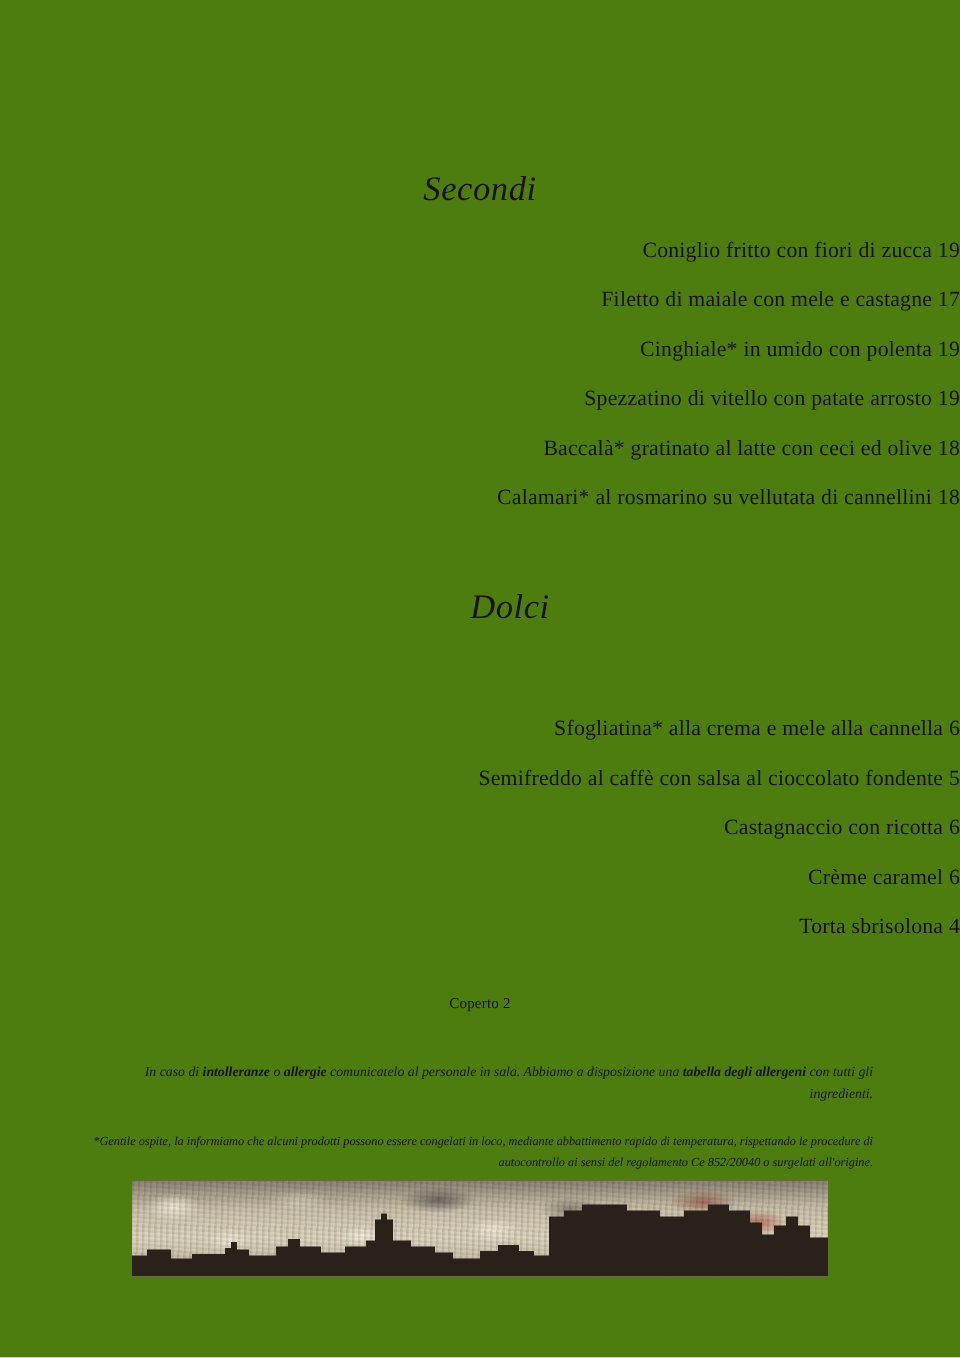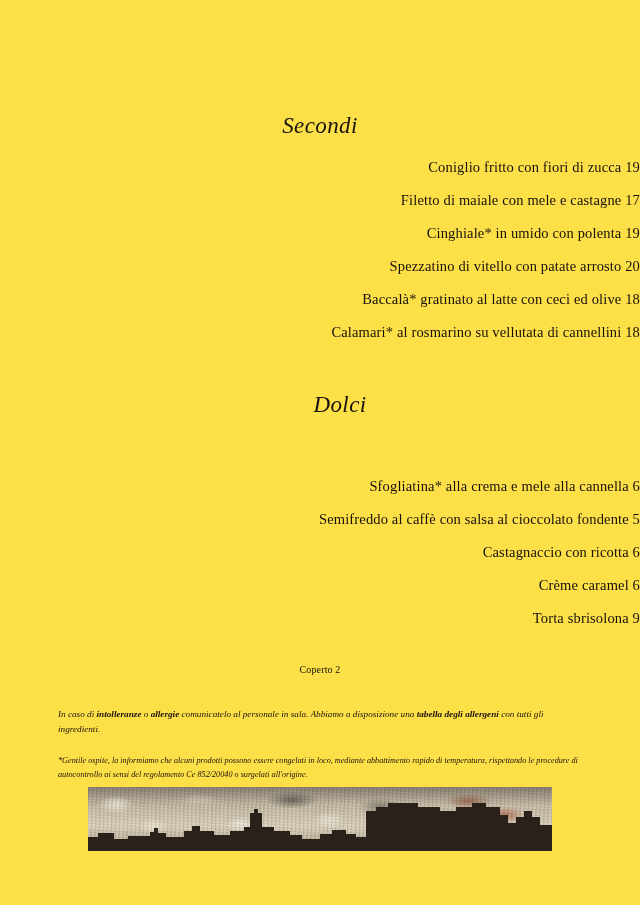--- a/index.html
+++ b/index.html
@@ -4,21 +4,21 @@
 <style>
   html, body {
     margin: 0;
     padding: 0;
     background: #ffffff;
   }
   .page {
     position: relative;
     width: 640px;
     height: 905px;
-    background: #fde047;
+    background: #4d7c0f;
     font-family: "Liberation Serif", "DejaVu Serif", serif;
     color: #17100e;
     overflow: hidden;
   }
 
   
   .section-heading {
     text-align: center;
     font-style: italic;
     font-size: 23px;
@@ -61,21 +61,21 @@
     font-size: 10px;
     color: #17100e;
     letter-spacing: 0.15px;
   }
 
   
   .footnote {
     position: absolute;
     left: 58px;
     width: 524px;
-    text-align: left;
+    text-align: right;
     font-style: italic;
     color: #1a1210;
   }
   #footnote-allergens {
     top: 707px;
     font-size: 9.2px;
     line-height: 1.65;
   }
   #footnote-allergens b { font-weight: 700; }
   #footnote-frozen {
@@ -131,33 +131,33 @@
 <body>
 
 <div class="page">
 
   <div class="section-heading" id="secondi-heading">Secondi</div>
 
   <ul class="items" id="secondi-items">
     <li class="menu-item">Coniglio fritto con fiori di zucca 19</li>
     <li class="menu-item">Filetto di maiale con mele e castagne 17</li>
     <li class="menu-item">Cinghiale* in umido con polenta 19</li>
-    <li class="menu-item">Spezzatino di vitello con patate arrosto 20</li>
+    <li class="menu-item">Spezzatino di vitello con patate arrosto 19</li>
     <li class="menu-item">Baccalà* gratinato al latte con ceci ed olive 18</li>
     <li class="menu-item">Calamari* al rosmarino su vellutata di cannellini 18</li>
   </ul>
 
   <div class="section-heading" id="dolci-heading">Dolci</div>
 
   <ul class="items" id="dolci-items">
     <li class="menu-item">Sfogliatina* alla crema e mele alla cannella 6</li>
     <li class="menu-item">Semifreddo al caffè con salsa al cioccolato fondente 5</li>
     <li class="menu-item">Castagnaccio con ricotta 6</li>
     <li class="menu-item">Crème caramel 6</li>
-    <li class="menu-item">Torta sbrisolona 9</li>
+    <li class="menu-item">Torta sbrisolona 4</li>
   </ul>
 
   <div id="coperto">Coperto 2</div>
 
   <div class="footnote" id="footnote-allergens"><span>In caso di </span><b>intolleranze</b><span> o </span><b>allergie</b><span> comunicatelo al personale in sala. Abbiamo a disposizione una </span><b>tabella degli allergeni</b><span> con tutti gli ingredienti.</span></div>
 
   <div class="footnote" id="footnote-frozen">*Gentile ospite, la informiamo che alcuni prodotti possono essere congelati in loco, mediante abbattimento rapido di temperatura, rispettando le procedure di autocontrollo ai sensi del regolamento Ce 852/20040 o surgelati all'origine.</div>
 
   <div id="stone-photo">
     <div class="stone-texture"></div>

